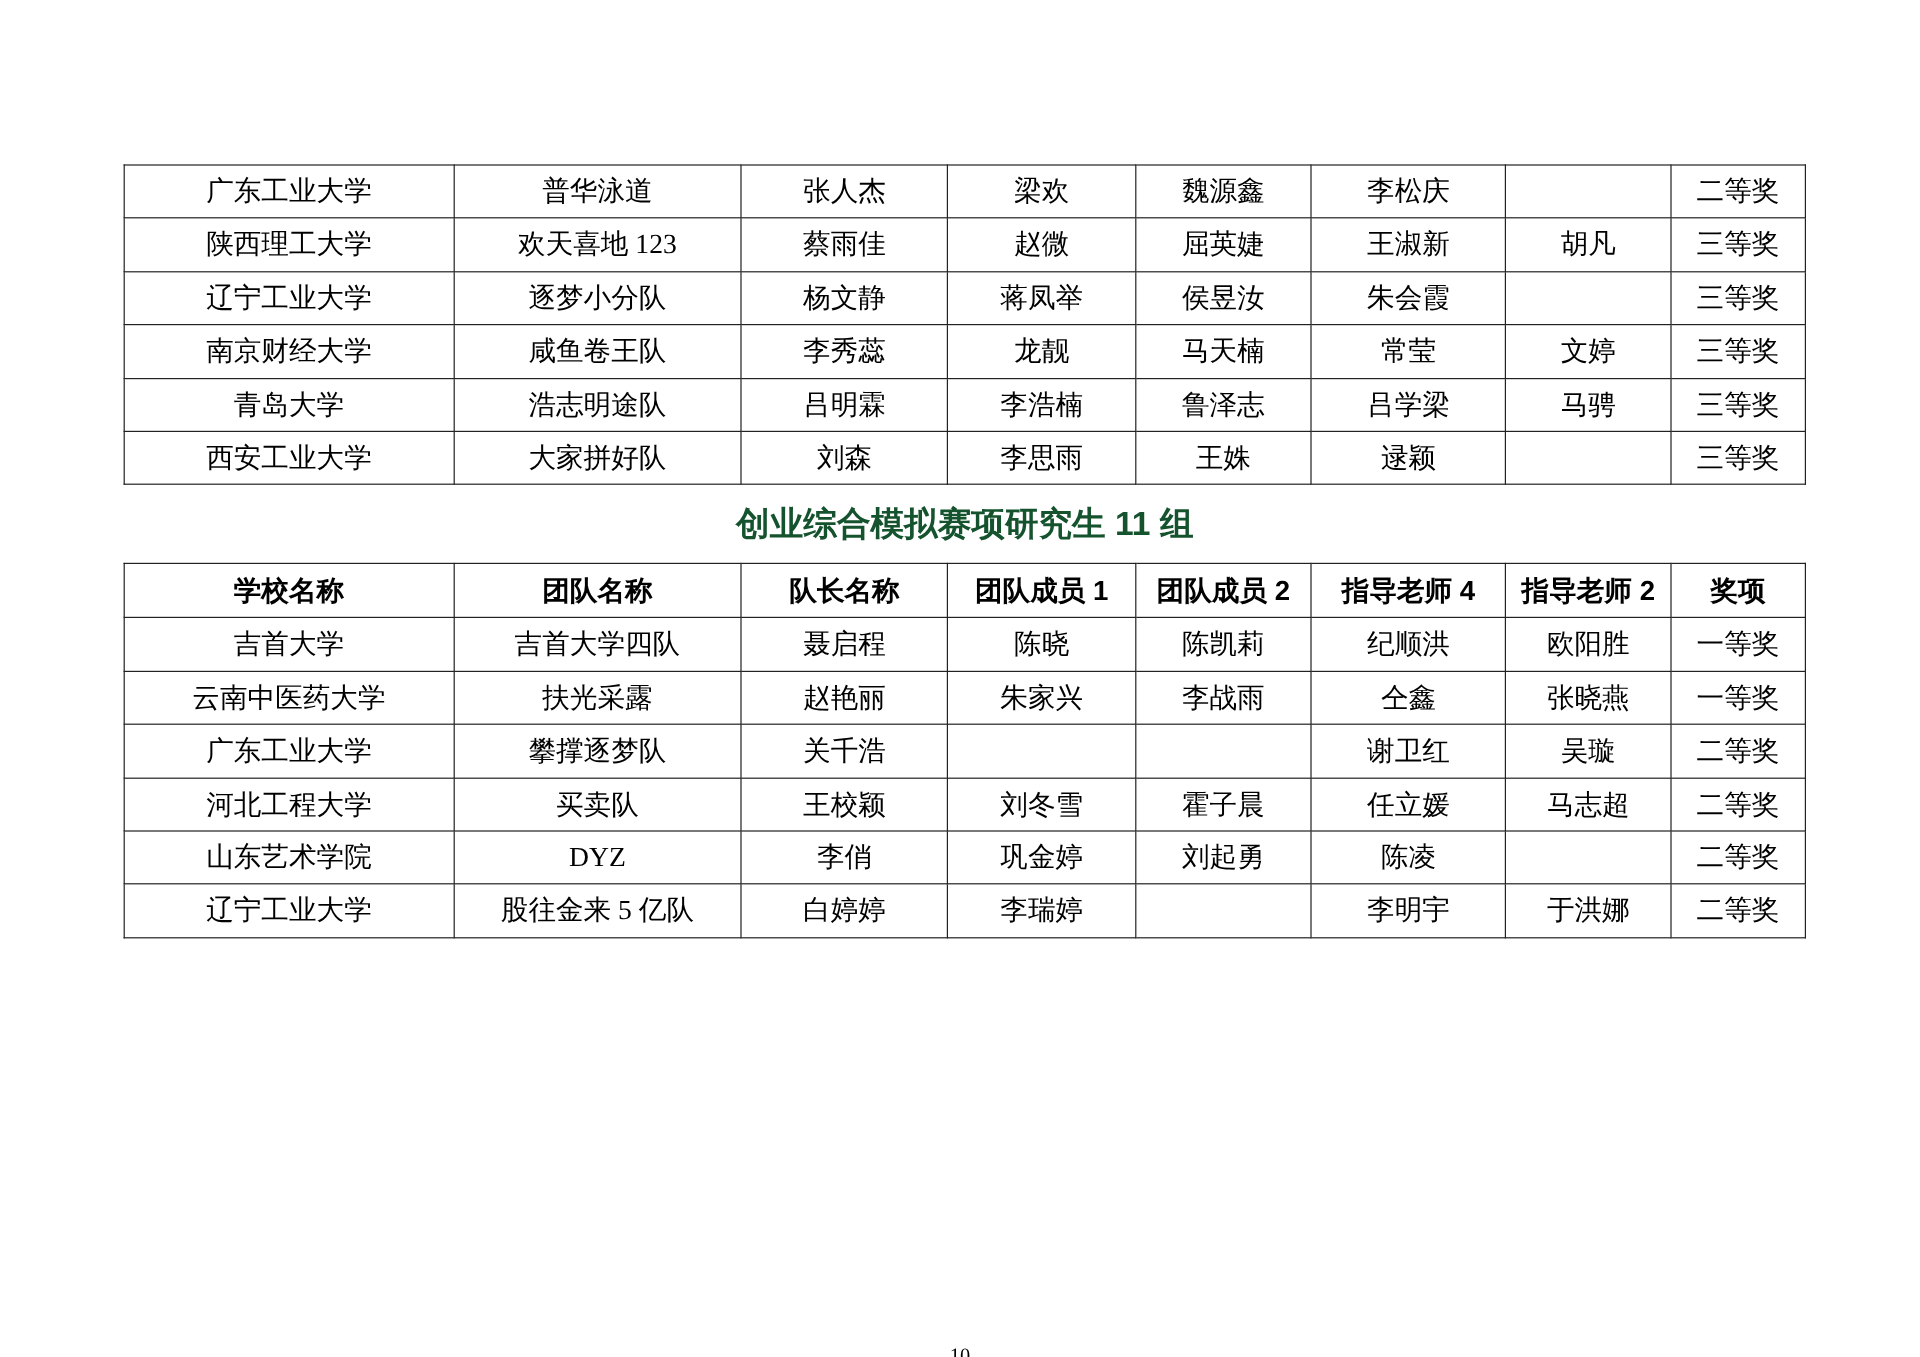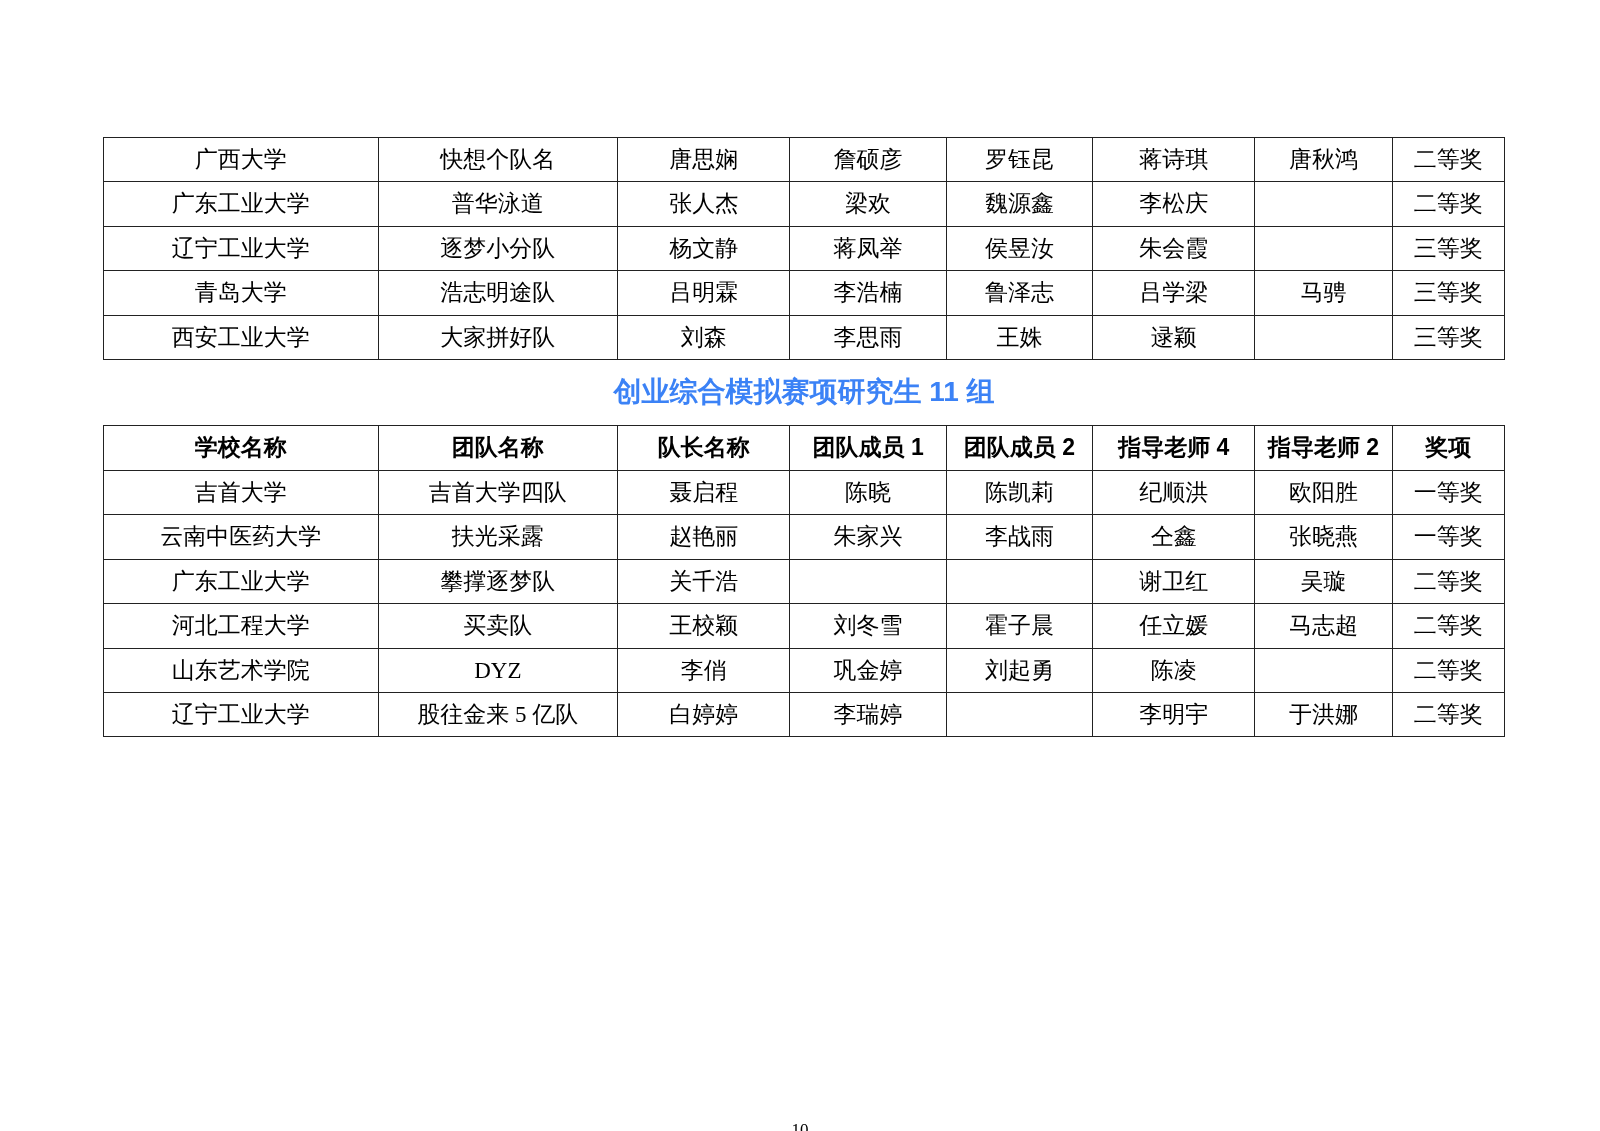--- a/index.html
+++ b/index.html
@@ -59,21 +59,21 @@
   .section-title {
     width: 1402px;
     margin-left: 103px;
     height: 65px;
     display: flex;
     align-items: center;
     justify-content: center;
     font-family: "Liberation Sans", "DejaVu Sans", sans-serif;
     font-weight: 700;
     font-size: 28px;
-    color: #3b82f6;
+    color: #14532d;
   }
   .page-number {
     position: absolute;
     top: 983px;
     left: 0;
     width: 1600px;
     text-align: center;
     font-size: 17px;
     font-family: "Liberation Serif", "DejaVu Serif", serif;
   }
@@ -89,47 +89,57 @@
         <col class="col-team">
         <col class="col-leader">
       <col class="col-member1">
         <col class="col-member2">
         <col class="col-teacher1">
       <col class="col-teacher2">
         <col class="col-award">
     </colgroup>
     <tbody>
         <tr>
-          <td>广西大学</td>
-          <td>快想个队名</td>
-          <td>唐思娴</td>
-          <td>詹硕彦</td>
-          <td>罗钰昆</td>
-          <td>蒋诗琪</td>
-          <td>唐秋鸿</td>
-          <td>二等奖</td>
-        </tr>
-        <tr>
           <td>广东工业大学</td>
           <td>普华泳道</td>
           <td>张人杰</td>
           <td>梁欢</td>
           <td>魏源鑫</td>
           <td>李松庆</td>
           <td></td>
           <td>二等奖</td>
         </tr>
         <tr>
+          <td>陕西理工大学</td>
+          <td>欢天喜地 123</td>
+          <td>蔡雨佳</td>
+          <td>赵微</td>
+          <td>屈英婕</td>
+          <td>王淑新</td>
+          <td>胡凡</td>
+          <td>三等奖</td>
+        </tr>
+        <tr>
           <td>辽宁工业大学</td>
           <td>逐梦小分队</td>
           <td>杨文静</td>
           <td>蒋凤举</td>
           <td>侯昱汝</td>
           <td>朱会霞</td>
           <td></td>
+          <td>三等奖</td>
+        </tr>
+        <tr>
+          <td>南京财经大学</td>
+          <td>咸鱼卷王队</td>
+          <td>李秀蕊</td>
+          <td>龙靓</td>
+          <td>马天楠</td>
+          <td>常莹</td>
+          <td>文婷</td>
           <td>三等奖</td>
         </tr>
         <tr>
           <td>青岛大学</td>
           <td>浩志明途队</td>
           <td>吕明霖</td>
           <td>李浩楠</td>
           <td>鲁泽志</td>
           <td>吕学梁</td>
           <td>马骋</td>

